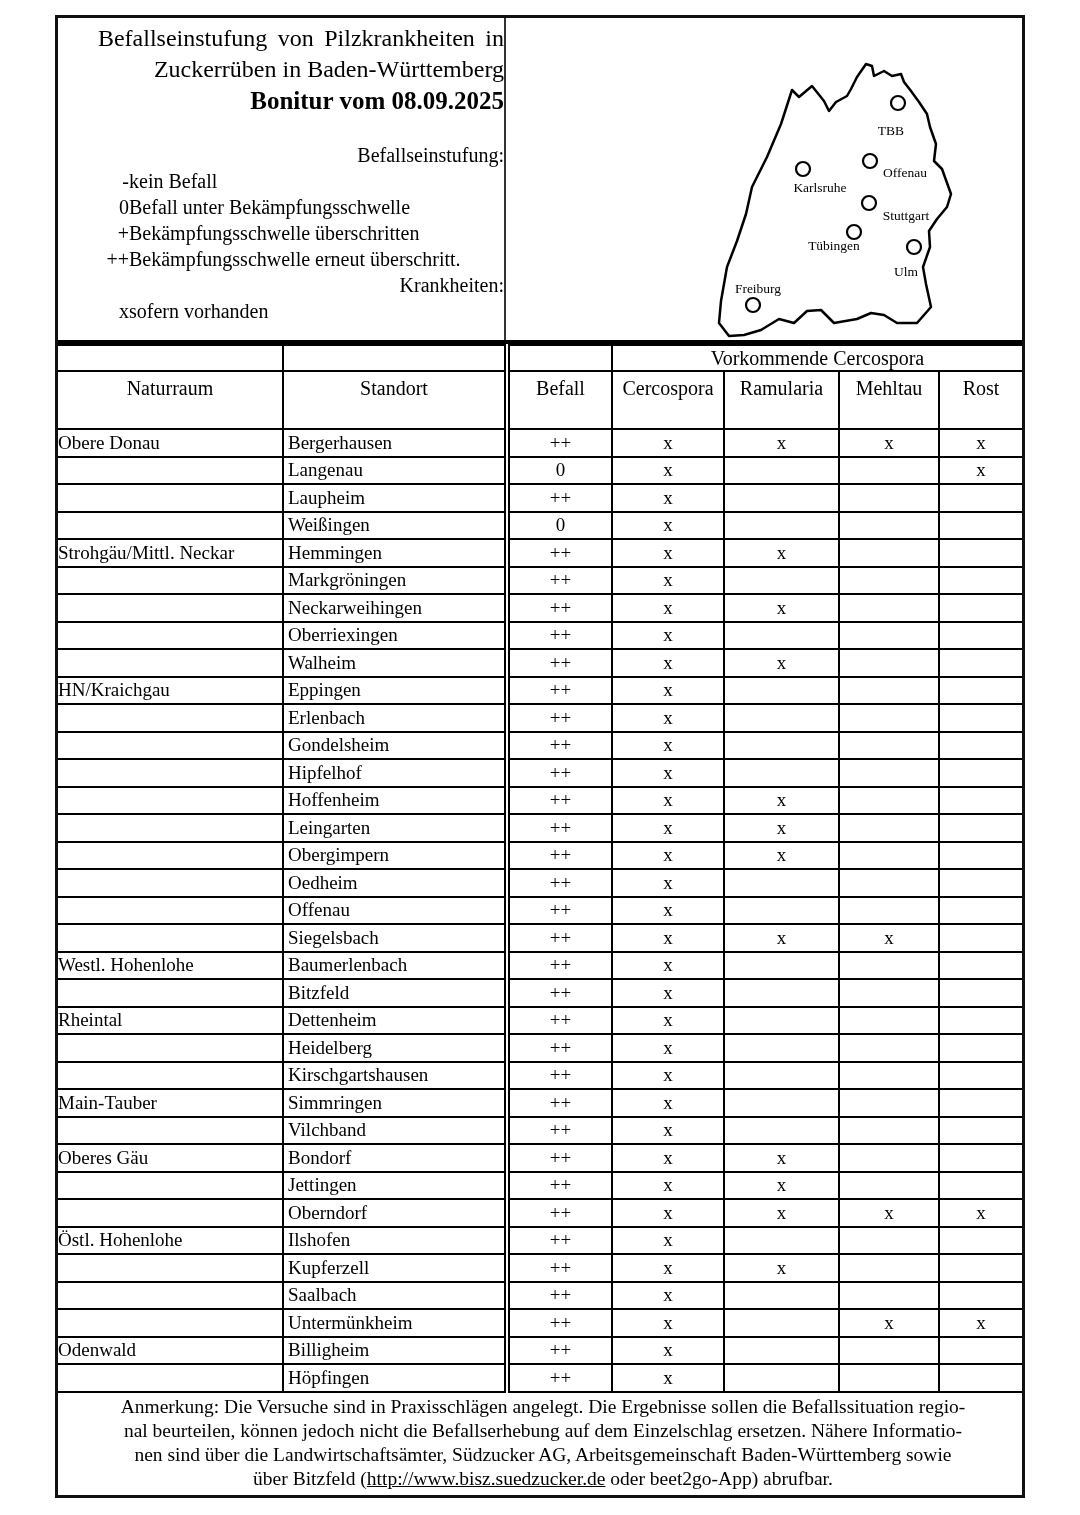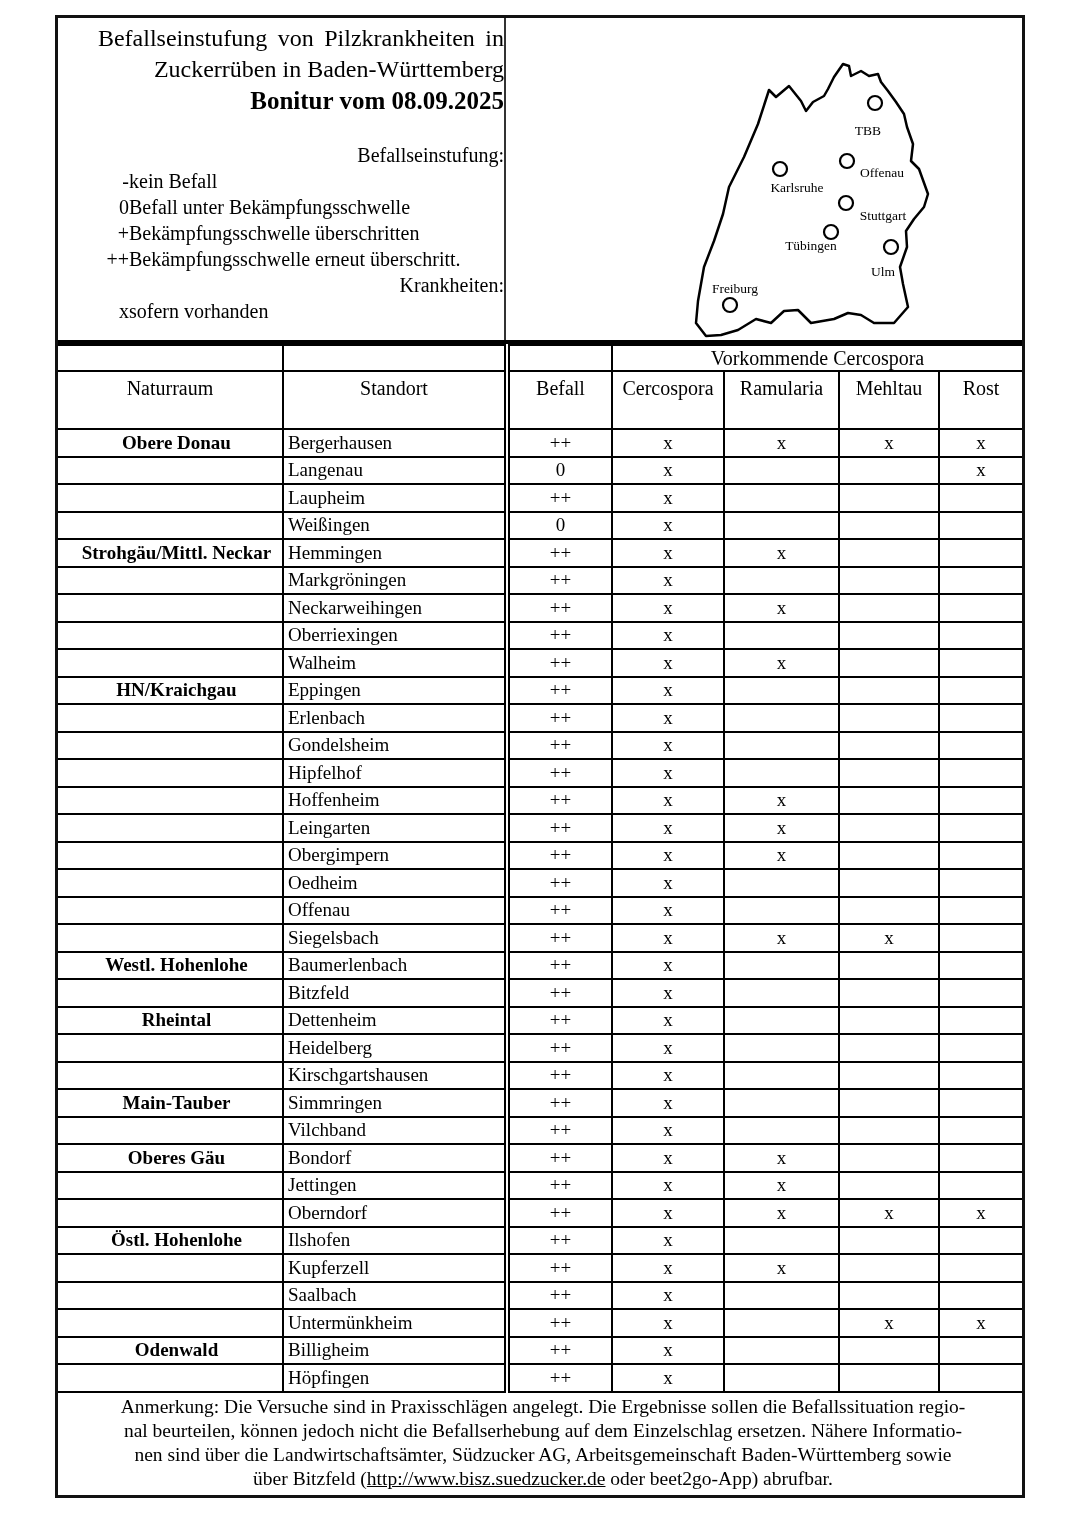--- a/index.html
+++ b/index.html
@@ -17,35 +17,35 @@
     width:448px; box-sizing:border-box; border-right:2px solid #333;
     padding:5px 0 0 3px; flex:none;text-align:right;
   }
   .title-line { font-size:24px; line-height:31px; white-space:nowrap; }
   .title-line.l1 { word-spacing:4.5px; }
   .title-line.l3 { font-weight:bold; font-size:25px; }
   .legend { margin:26px 0 0 27px; font-size:20px; line-height:26px; }
   .legend-heading { }
   .legend-row { display:flex; }
   .legend-sym { width:41px; flex:none; }
-  .map-box { flex:1; position:relative; }
+  .map-box { flex:1; position:relative;margin-left:23px; }
   .map-box svg { display:block; }
   .map-outline { fill:#fff; stroke:#000; stroke-width:2.5; stroke-linejoin:round; }
   .city-dot { fill:#fff; stroke:#000; stroke-width:2.2; }
   .city-label { font-family:"Liberation Serif", serif; font-size:13.5px; fill:#000; text-anchor:middle; }
   
   table.t { width:100%; border-collapse:collapse; table-layout:fixed; font-size:19px; }
   .t th, .t td { border:2px solid #000; padding:0; font-weight:normal; overflow:hidden; white-space:nowrap; }
   .t .no-l { border-left:none;margin-top:23px; }
   .t .no-r { border-right:none; }
   .t .dbl { border-left:6px double #000; }
   .t tr.hr1 th { height:24px; font-size:20px; text-align:center; }
   .t tr.hr2 th { height:51px; vertical-align:top; padding-top:5px; font-size:20px; text-align:center; }
   .t tbody td { height:25.5px; }
-  .t .c-nat { text-align:center; padding-left:13px;font-weight:bold; }
+  .t .c-nat { text-align:left; padding-left:0; }
   .t .c-sta { text-align:left; padding-left:4px; }
   .t .c-bef, .t .c-dis { text-align:center; }
   
   .note {
     text-align:center; font-size:19.5px; line-height:24px;
     padding:2px 0 4px 6px;
   }
   .note .lnk { text-decoration:underline; }
 </style>
 </head>

